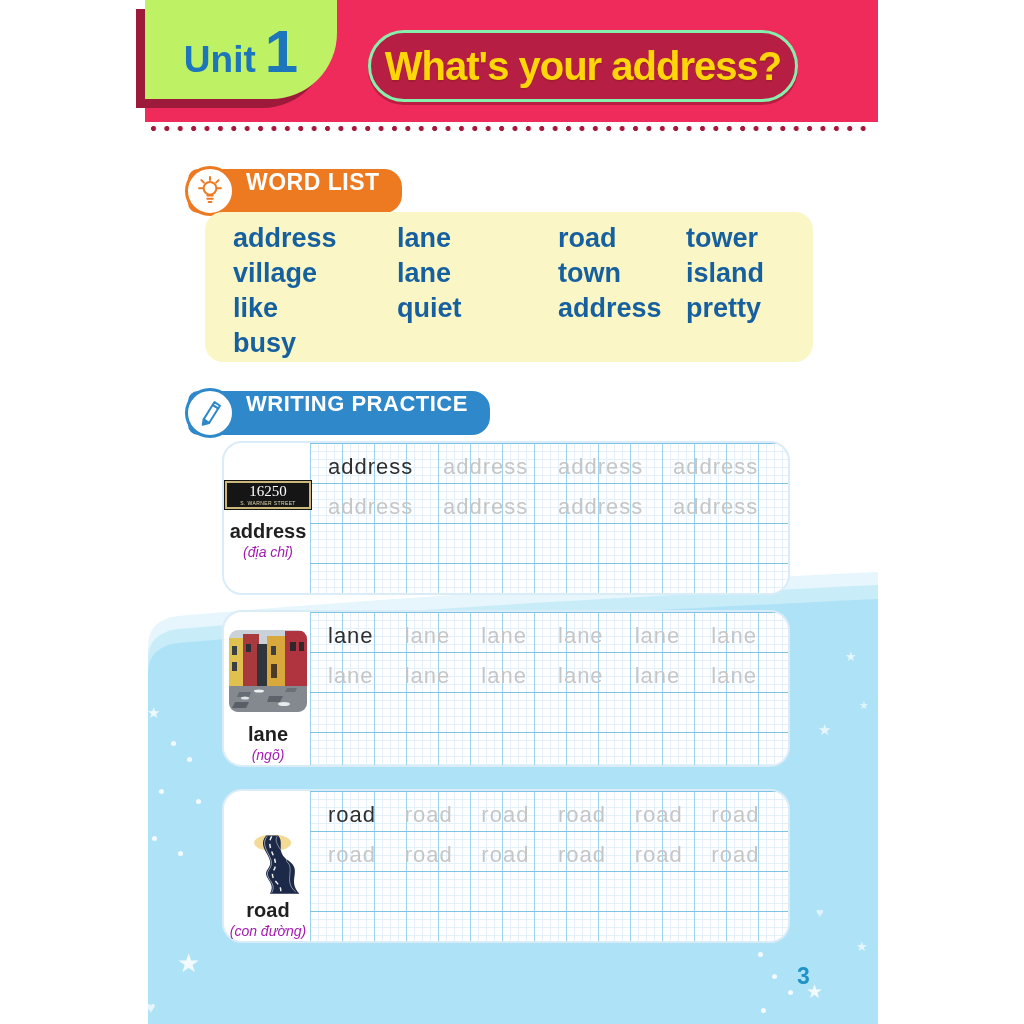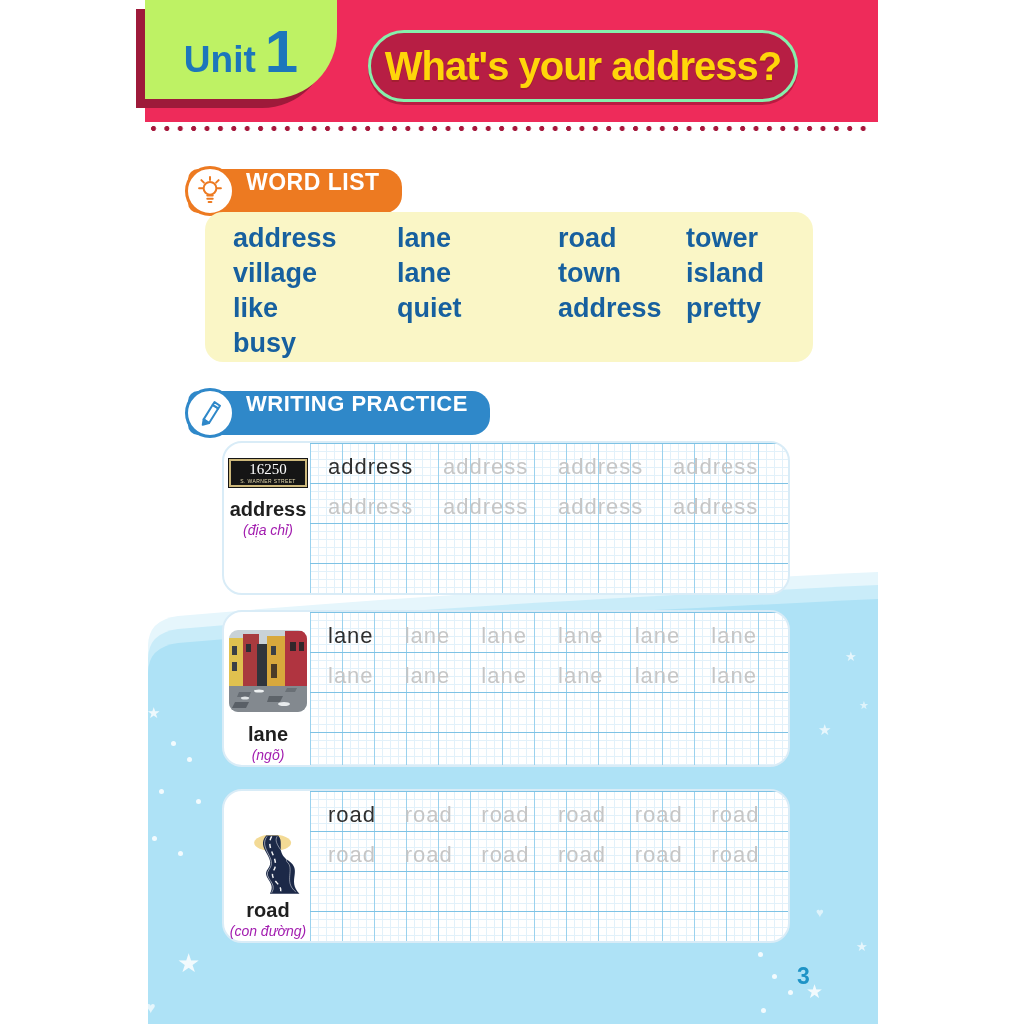--- a/index.html
+++ b/index.html
@@ -60,21 +60,21 @@
     background-size:100% 40px, 32px 100%, 100% 8px, 8px 100%; }
   .trace-row { position:absolute; left:0; right:0; display:flex; align-items:flex-end; padding-left:18px; }
   .trace-row.r1 { top:0; height:40px; }
   .trace-row.r2 { top:40px; height:40px; }
   .trace { font-size:22px; line-height:1; color:#c6c6c6; padding-bottom:5px; letter-spacing:1px; }
   .trace.solid { color:#2f2f2f; }
   .card1 .trace { width:117px; }
   .card2 .trace, .card3 .trace { width:77px; }
 
   
-  .plaque { margin-top:16px; width:78px; height:28px; background:#151515;
+  .plaque { margin-top:38px; width:86px; height:28px; background:#151515;
             border:2px solid #cdb87b; outline:1px solid #151515;
             display:flex; flex-direction:column; align-items:center; justify-content:center; }
   .plaque-number { font-family:"Liberation Serif",serif; font-size:15px; color:#fff; line-height:1; }
   .plaque-street { font-size:5px; color:#e8dcb0; letter-spacing:.4px; margin-top:1px; }
   .lane-img { margin-top:18px; border-radius:9px; overflow:hidden; display:block; }
   .road-img { margin-top:44px; display:block; }
   .card3 .word-label { margin-top:4px; }
 
   
   .wave { position:absolute; left:148px; top:560px; width:730px; height:464px; }

